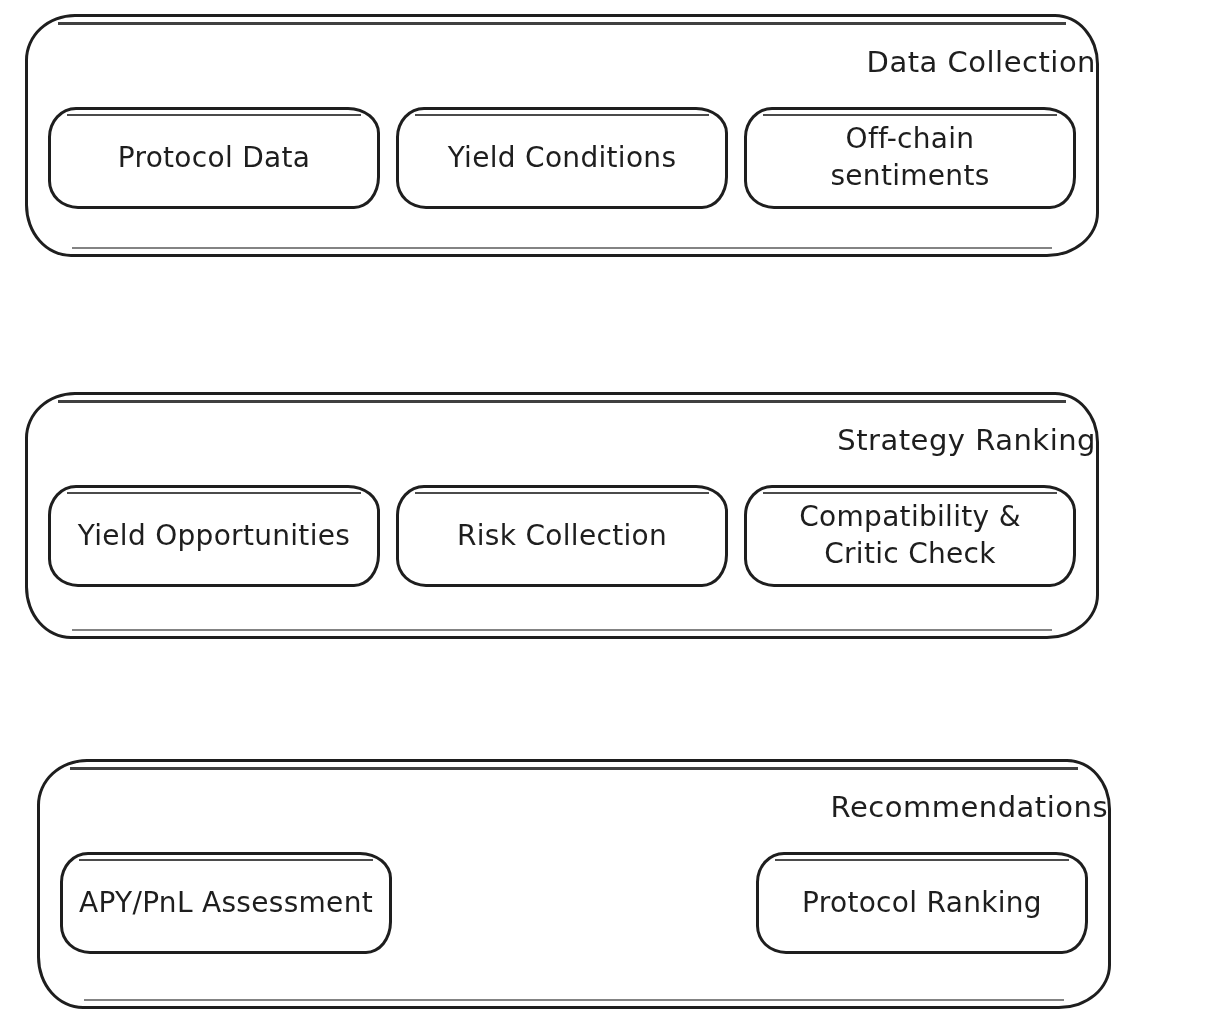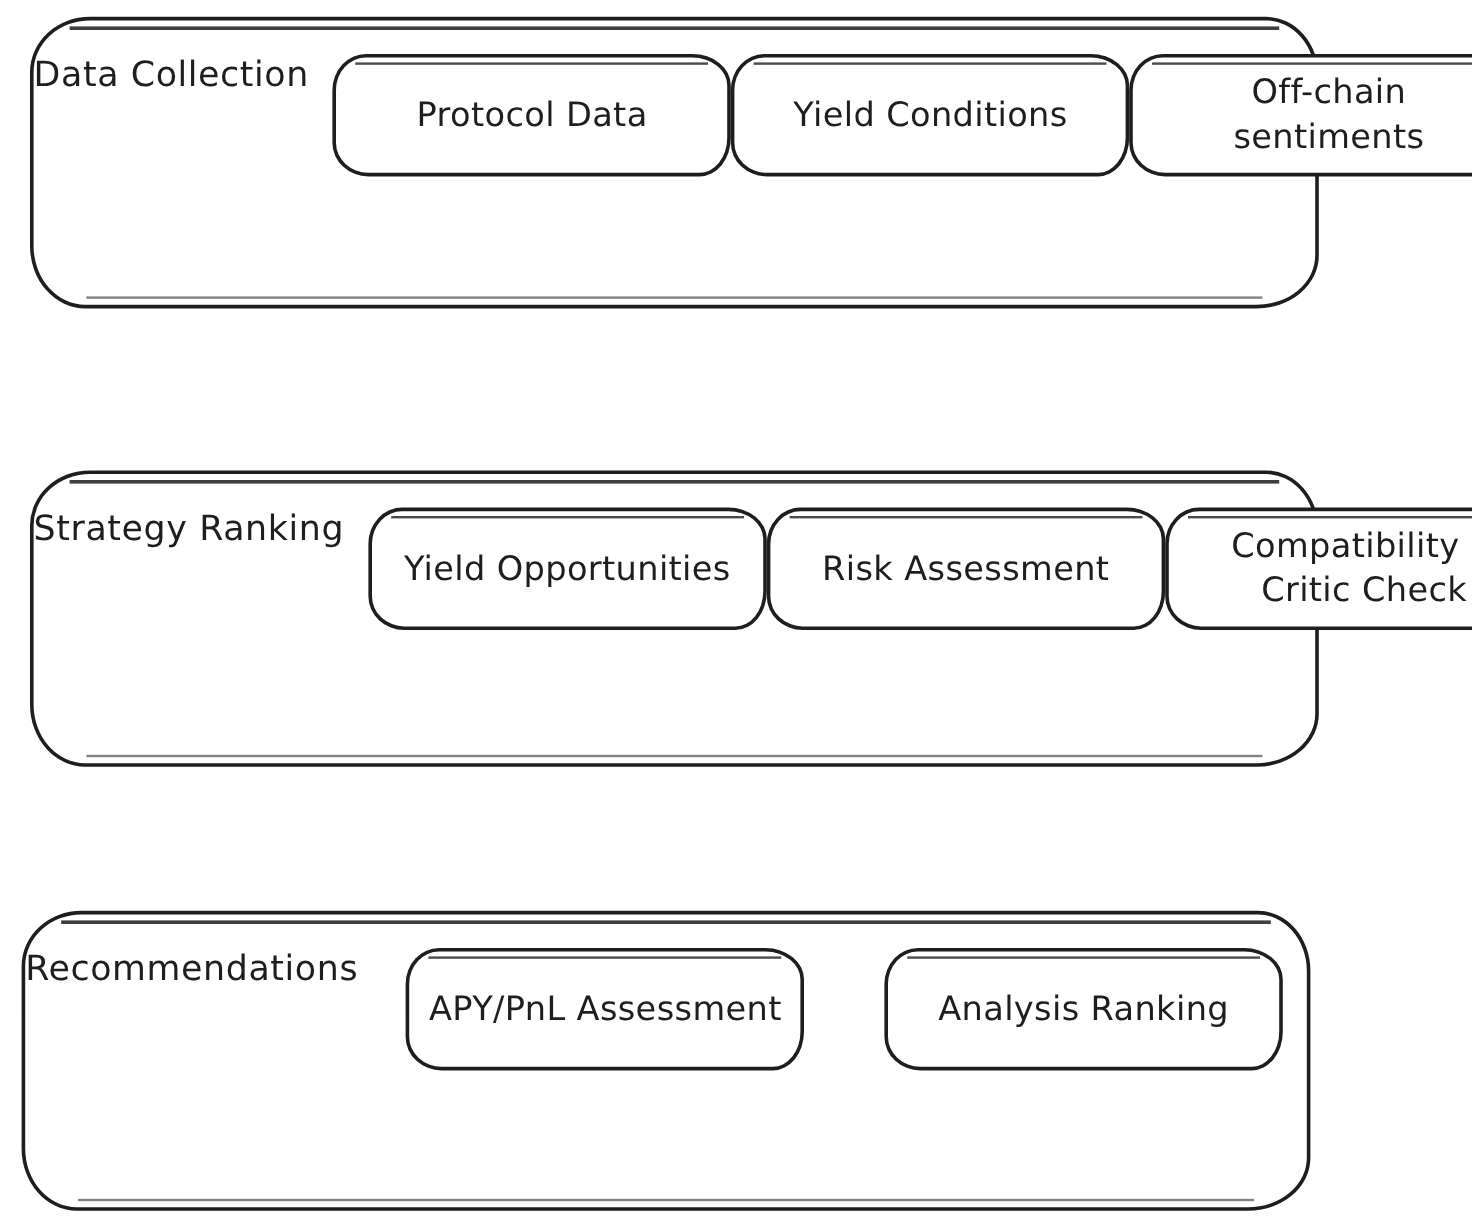--- a/index.html
+++ b/index.html
@@ -17,21 +17,22 @@
     overflow: hidden;
   }
   .group {
     position: absolute;
     left: 25px;
     width: 1074px;
     box-sizing: border-box;
     border: 3.5px solid #1e1e1e;
     border-radius: 50px 44px 52px 46px / 46px 50px 44px 52px;
     display: flex;
-    align-items: flex-start;
+    flex-direction: column;
+    align-items: flex-end;
     background: #ffffff;
   }
   
   .group::before {
     content: "";
     position: absolute;
     top: 5px;
     left: 30px;
     right: 30px;
     border-top: 3px solid #1e1e1e;
@@ -43,21 +44,21 @@
     position: absolute;
     bottom: 5px;
     left: 44px;
     right: 44px;
     border-bottom: 2.5px solid #1e1e1e;
     opacity: 0.55;
     pointer-events: none;
   }
   .group-1 { top: 14px;  height: 243px; }
   .group-2 { top: 392px; height: 247px; }
-  .group-3 { top: 759px; height: 250px; left: 18px; gap: 20px; }
+  .group-3 { top: 759px; height: 250px; left: 37px; }
 
   .group-title {
     margin-top: 28px;
     font-size: 29px;
     letter-spacing: 0.5px;
     text-align: center;
     white-space: nowrap;
   }
   .row {
     width: 100%;
@@ -109,27 +110,27 @@
       <div class="node">Yield Conditions</div>
       <div class="node">Off-chain
 sentiments</div>
     </div>
   </section>
 
   <section class="group group-2">
     <div class="group-title">Strategy Ranking</div>
     <div class="row">
       <div class="node">Yield Opportunities</div>
-      <div class="node">Risk Assessment</div>
+      <div class="node">Risk Collection</div>
       <div class="node">Compatibility &amp;
 Critic Check</div>
     </div>
   </section>
 
   <section class="group group-3">
     <div class="group-title">Recommendations</div>
     <div class="row">
       <div class="node">APY/PnL Assessment</div>
-      <div class="node">Analysis Ranking</div>
+      <div class="node">Protocol Ranking</div>
     </div>
   </section>
 
 </div>
 
 </body></html>

